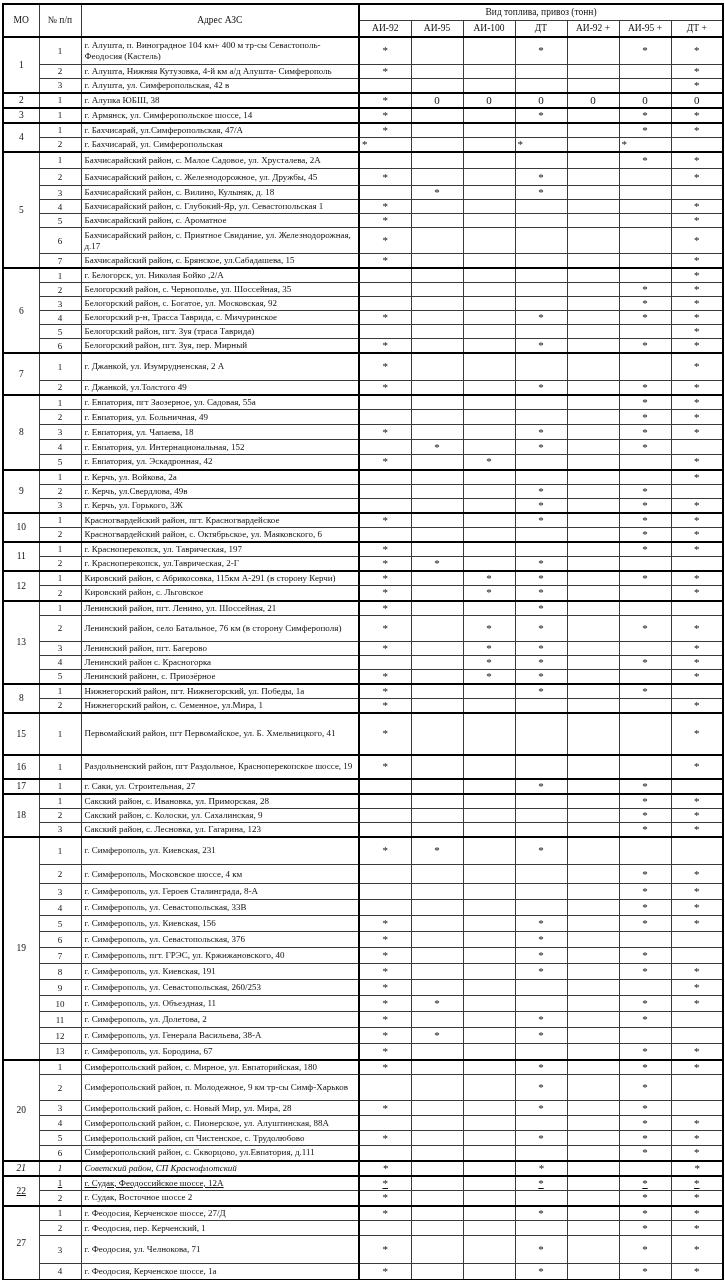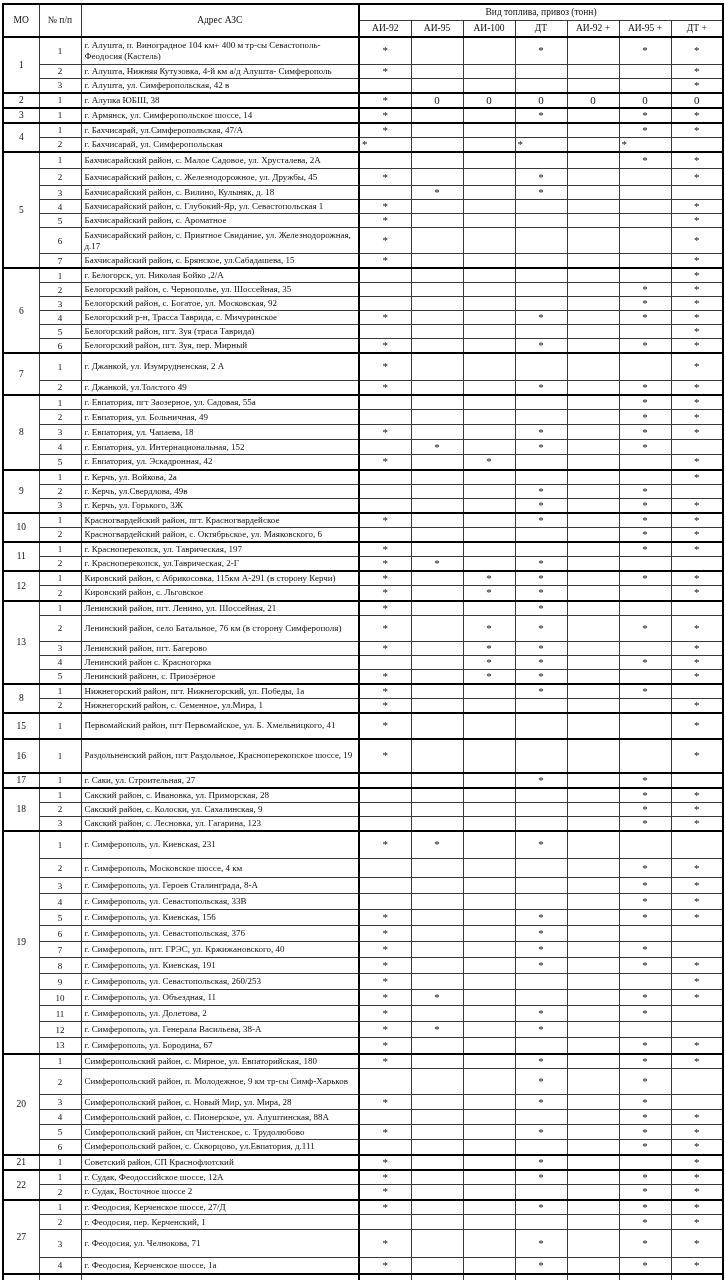--- a/index.html
+++ b/index.html
@@ -535,33 +535,33 @@
           <td class="num">2</td>
           <td class="addr">Нижнегорский район, с. Семенное, ул.Мира, 1</td>
           <td class="fuel fuel-start">*</td>
           <td class="fuel"></td>
           <td class="fuel"></td>
           <td class="fuel"></td>
           <td class="fuel"></td>
           <td class="fuel"></td>
           <td class="fuel">*</td>
         </tr>
-        <tr class="group-start" style="height: 26px;">
+        <tr class="group-start" style="height: 42px;">
           <td rowspan="1" class="mo">15</td>
           <td class="num">1</td>
           <td class="addr">Первомайский район, пгт Первомайское, ул. Б. Хмельницкого, 41</td>
           <td class="fuel fuel-start">*</td>
           <td class="fuel"></td>
           <td class="fuel"></td>
           <td class="fuel"></td>
           <td class="fuel"></td>
           <td class="fuel"></td>
           <td class="fuel">*</td>
         </tr>
-        <tr class="group-start" style="height: 34px;">
+        <tr class="group-start" style="height: 24px;">
           <td rowspan="1" class="mo">16</td>
           <td class="num">1</td>
           <td class="addr">Раздольненский район, пгт Раздольное, Красноперекопское шоссе, 19</td>
           <td class="fuel fuel-start">*</td>
           <td class="fuel"></td>
           <td class="fuel"></td>
           <td class="fuel"></td>
           <td class="fuel"></td>
           <td class="fuel"></td>
           <td class="fuel">*</td>
@@ -816,33 +816,33 @@
           <td class="num">6</td>
           <td class="addr">Симферопольский район, с. Скворцово, ул.Евпатория, д.111</td>
           <td class="fuel fuel-start"></td>
           <td class="fuel"></td>
           <td class="fuel"></td>
           <td class="fuel"></td>
           <td class="fuel"></td>
           <td class="fuel">*</td>
           <td class="fuel">*</td>
         </tr>
-        <tr class="group-start" style="height: 14px;">
+        <tr class="group-start" style="height: 14px; font-style: italic;">
           <td rowspan="1" class="mo">21</td>
           <td class="num">1</td>
           <td class="addr">Советский район, СП Краснофлотский</td>
           <td class="fuel fuel-start">*</td>
           <td class="fuel"></td>
           <td class="fuel"></td>
           <td class="fuel">*</td>
           <td class="fuel"></td>
           <td class="fuel"></td>
           <td class="fuel">*</td>
         </tr>
-        <tr class="group-start" style="height: 15px;">
+        <tr class="group-start" style="height: 15px; text-decoration: underline;">
           <td rowspan="2" class="mo">22</td>
           <td class="num">1</td>
           <td class="addr">г. Судак, Феодоссийское шоссе, 12А</td>
           <td class="fuel fuel-start">*</td>
           <td class="fuel"></td>
           <td class="fuel"></td>
           <td class="fuel">*</td>
           <td class="fuel"></td>
           <td class="fuel">*</td>
           <td class="fuel">*</td>

